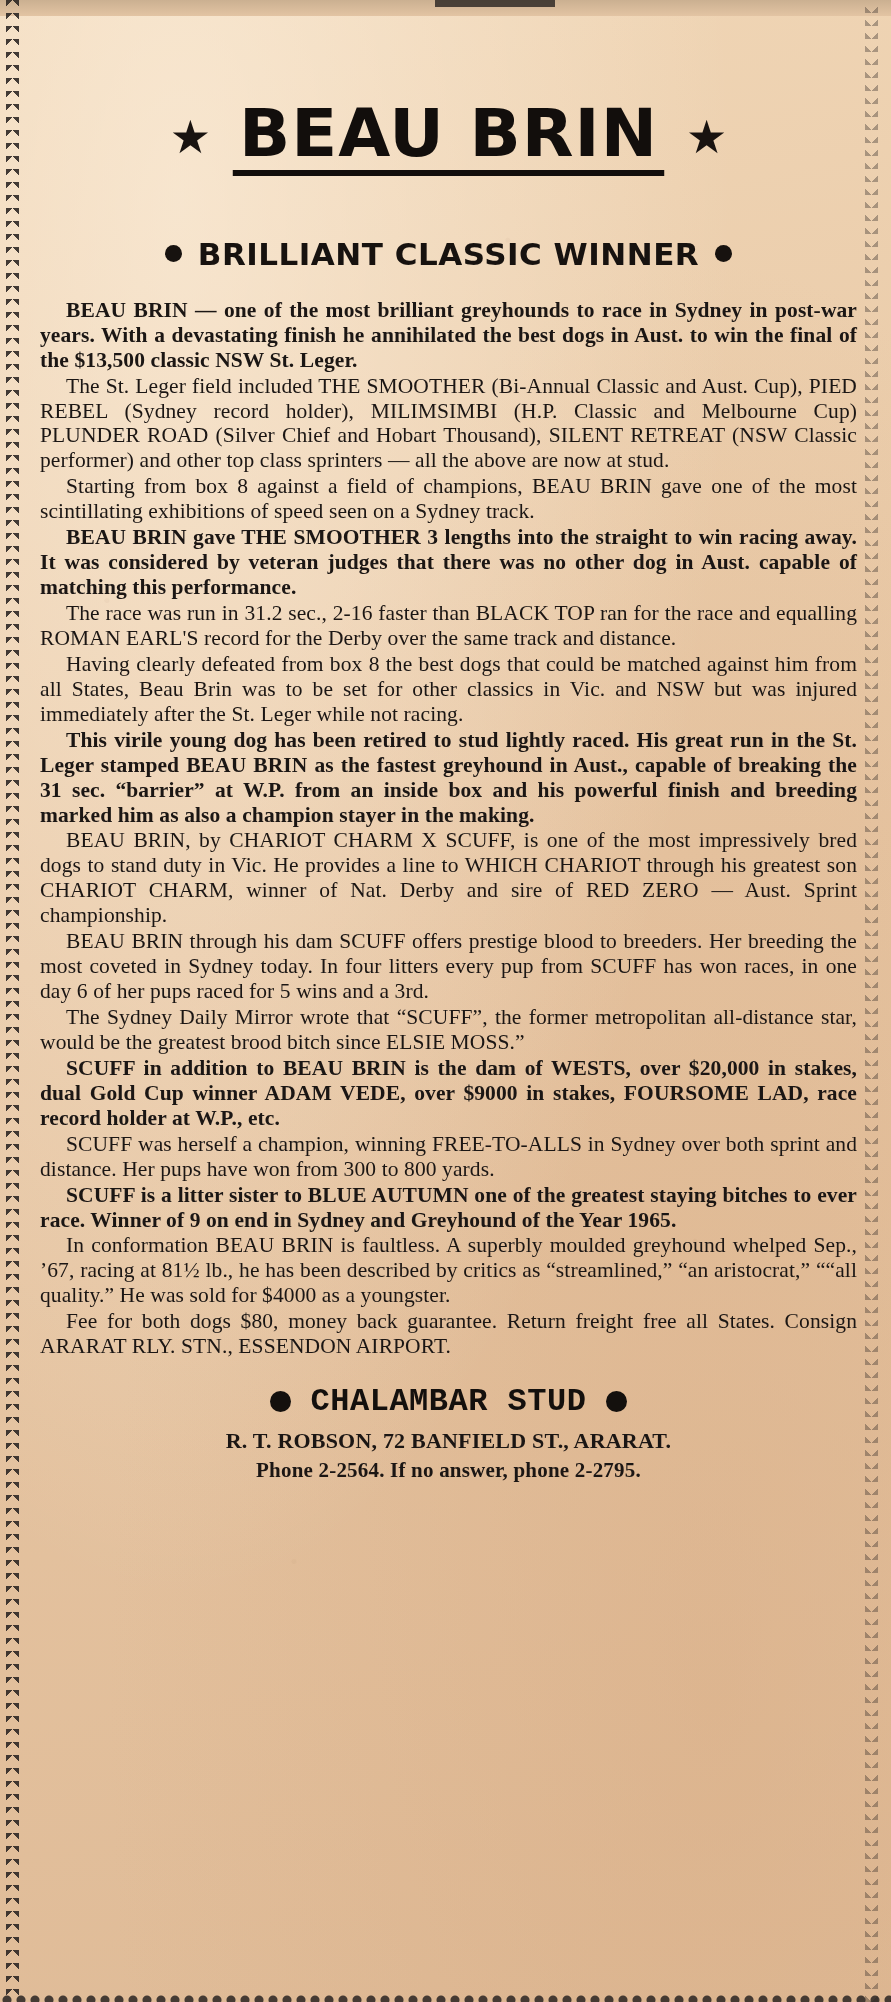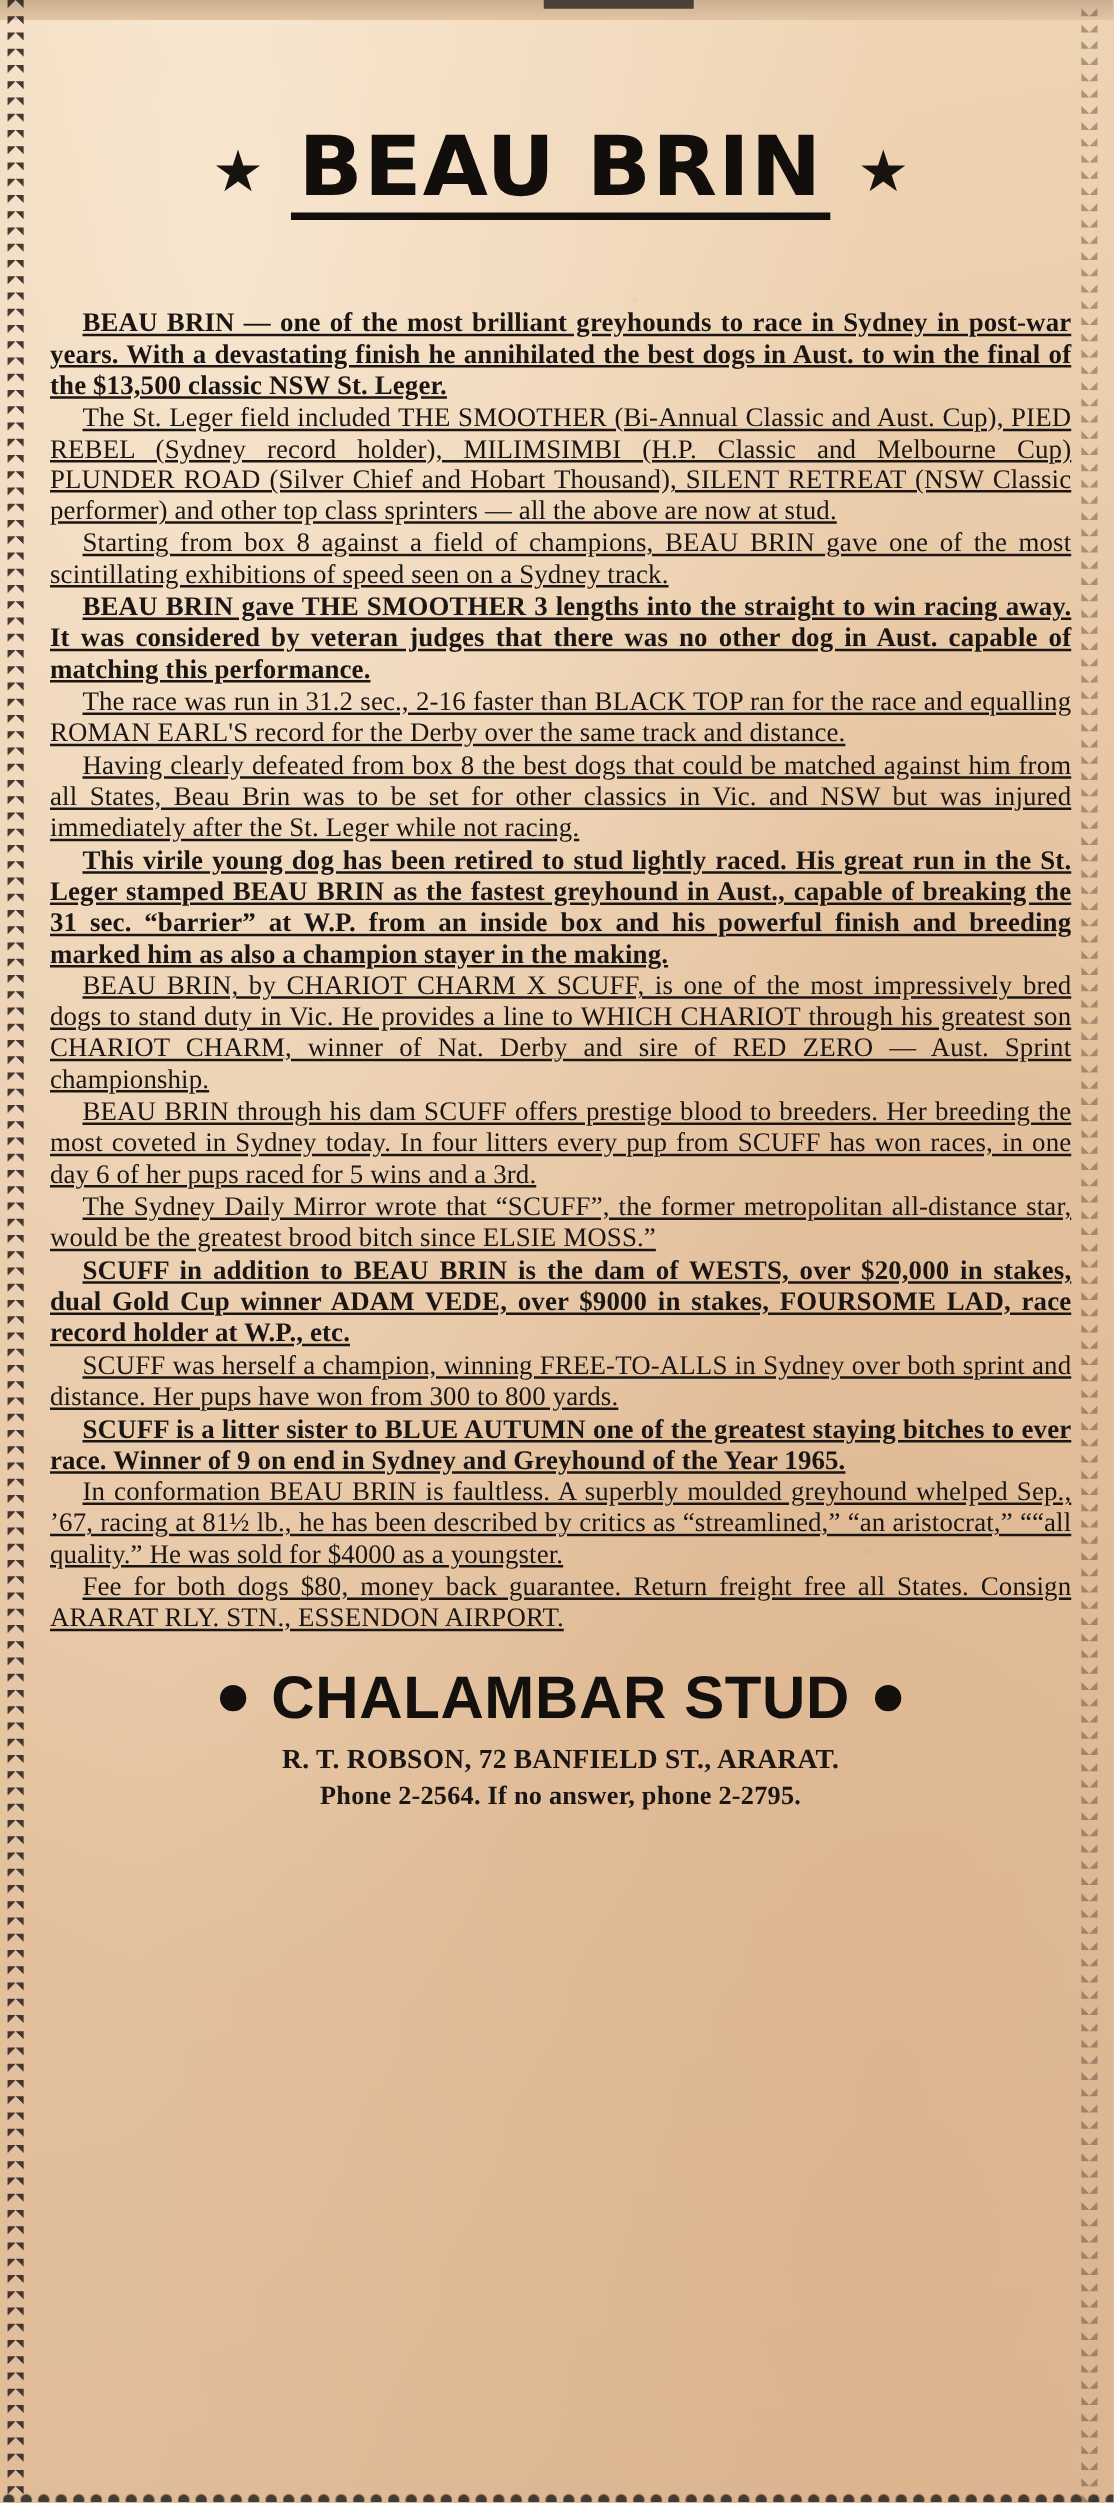--- a/index.html
+++ b/index.html
@@ -151,21 +151,20 @@
     margin-top: 26px;
     font-size: 21.5px;
     line-height: 1.16;
     text-align: justify;
     text-justify: inter-word;
     letter-spacing: .1px;
   }
   .body p {
     margin: 0 0 1px 0;
     text-indent: 26px;
-    text-decoration: underline;
   }
   .body p.bold {
     font-weight: 700;
     text-indent: 26px;
   }
   .body p.gap {
     margin-top: 0;
   }
 
   
@@ -173,23 +172,23 @@
     margin-top: 24px;
     text-align: center;
   }
   .stud-row {
     display: flex;
     align-items: center;
     justify-content: center;
     gap: 20px;
   }
   .stud-name {
-    font-family: Liberation Sans, sans-serif;
-    font-weight: 700;
-    font-size: 48px;
+    font-family: Liberation Mono, monospace;
+    font-weight: 700;
+    font-size: 32px;
     letter-spacing: .5px;
     color: #14100d;
     white-space: nowrap;
   }
   .dot-lg {
     width: 21px;
     height: 21px;
     border-radius: 50%;
     background: #14100d;
     display: inline-block;
@@ -221,20 +220,25 @@
   <div class="edge-bottom"></div>
 
   <div class="content">
 
     <div class="masthead">
       <span class="star">★</span>
       <h1 class="title">BEAU BRIN</h1>
       <span class="star">★</span>
     </div>
 
+    <div class="subtitle-row">
+      <span class="dot"></span>
+      <div class="subtitle">BRILLIANT CLASSIC WINNER</div>
+      <span class="dot"></span>
+    </div>
 
     <div class="body" id="body-copy">
         <p class="bold">BEAU BRIN — one of the most brilliant greyhounds to race in Sydney in post-war years. With a devastating finish he annihilated the best dogs in Aust. to win the final of the $13,500 classic NSW St. Leger.</p>
         <p class="normal">The St. Leger field included THE SMOOTHER (Bi-Annual Classic and Aust. Cup), PIED REBEL (Sydney record holder), MILIMSIMBI (H.P. Classic and Melbourne Cup) PLUNDER ROAD (Silver Chief and Hobart Thousand), SILENT RETREAT (NSW Classic performer) and other top class sprinters — all the above are now at stud.</p>
         <p class="normal">Starting from box 8 against a field of champions, BEAU BRIN gave one of the most scintillating exhibitions of speed seen on a Sydney track.</p>
         <p class="bold">BEAU BRIN gave THE SMOOTHER 3 lengths into the straight to win racing away. It was considered by veteran judges that there was no other dog in Aust. capable of matching this performance.</p>
         <p class="normal">The race was run in 31.2 sec., 2-16 faster than BLACK TOP ran for the race and equalling ROMAN EARL'S record for the Derby over the same track and distance.</p>
         <p class="normal">Having clearly defeated from box 8 the best dogs that could be matched against him from all States, Beau Brin was to be set for other classics in Vic. and NSW but was injured immediately after the St. Leger while not racing.</p>
         <p class="bold">This virile young dog has been retired to stud lightly raced. His great run in the St. Leger stamped BEAU BRIN as the fastest greyhound in Aust., capable of breaking the 31 sec. “barrier” at W.P. from an inside box and his powerful finish and breeding marked him as also a champion stayer in the making.</p>
         <p class="normal">BEAU BRIN, by CHARIOT CHARM X SCUFF, is one of the most impressively bred dogs to stand duty in Vic. He provides a line to WHICH CHARIOT through his greatest son CHARIOT CHARM, winner of Nat. Derby and sire of RED ZERO — Aust. Sprint championship.</p>

